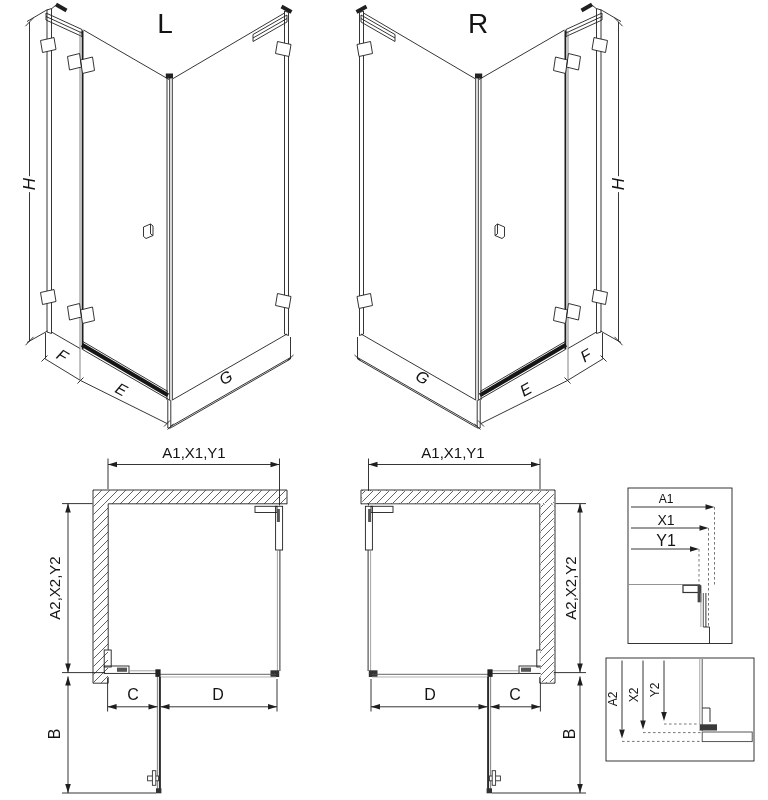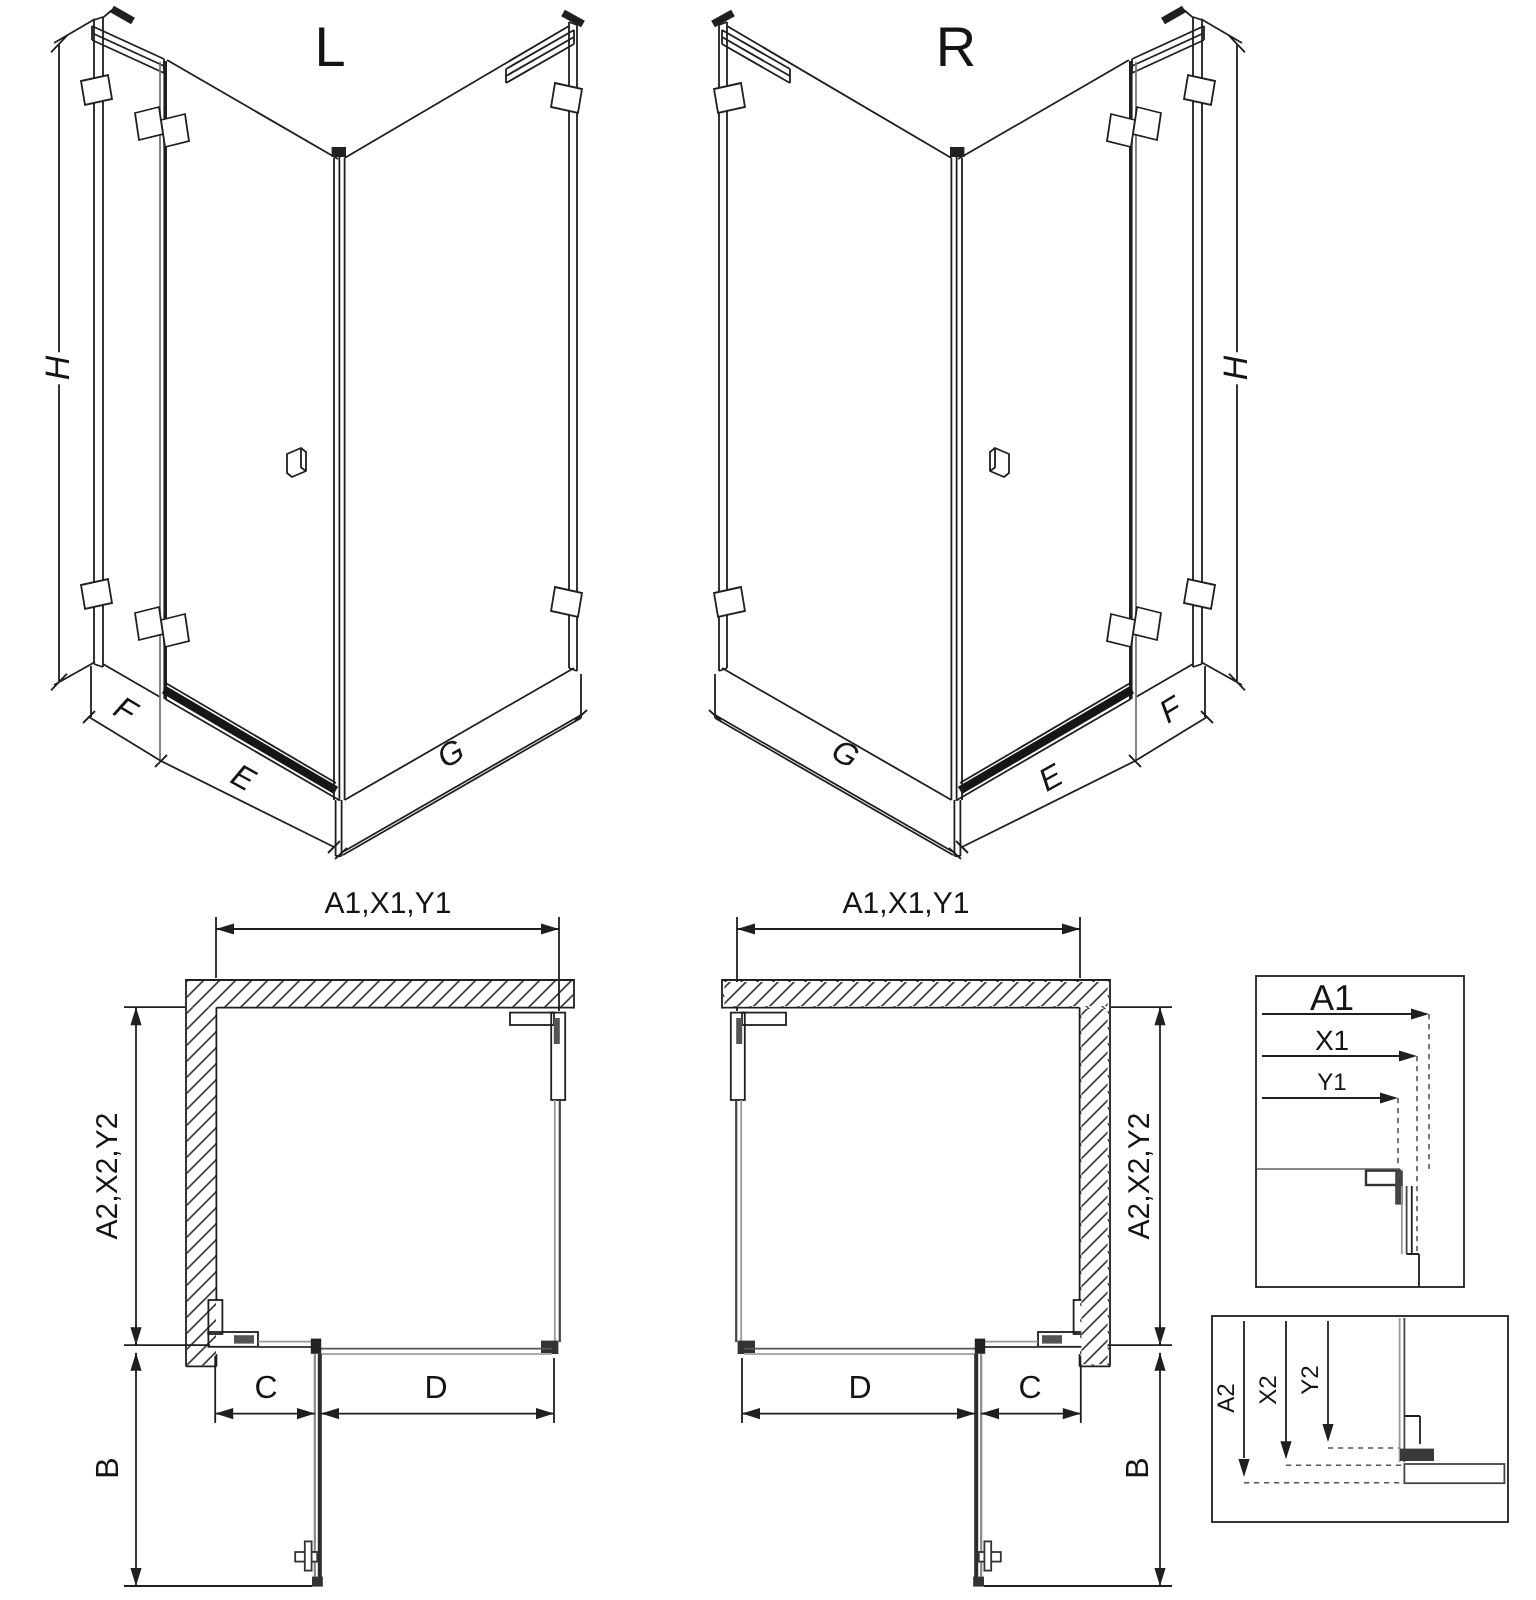--- a/index.html
+++ b/index.html
@@ -172,21 +172,21 @@
 <div class="lbl" style="left:133px;top:695px;font-size:16px;transform:translate(-50%,-50%);">C</div>
 <div class="lbl" style="left:218px;top:695px;font-size:16px;transform:translate(-50%,-50%);">D</div>
 <div class="lbl" style="left:55px;top:734px;font-size:16px;transform:translate(-50%,-50%) rotate(-90deg);">B</div>
 
 <div class="lbl" style="left:453px;top:452px;font-size:15px;transform:translate(-50%,-50%);">A1,X1,Y1</div>
 <div class="lbl" style="left:570px;top:588px;font-size:15px;transform:translate(-50%,-50%) rotate(-90deg);">A2,X2,Y2</div>
 <div class="lbl" style="left:430px;top:695px;font-size:16px;transform:translate(-50%,-50%);">D</div>
 <div class="lbl" style="left:515px;top:695px;font-size:16px;transform:translate(-50%,-50%);">C</div>
 <div class="lbl" style="left:570px;top:734px;font-size:16px;transform:translate(-50%,-50%) rotate(-90deg);">B</div>
 
-<div class="lbl" style="left:666px;top:499px;font-size:18px;transform:translate(-50%,-50%);">A1</div>
+<div class="lbl" style="left:666px;top:499px;font-size:12px;transform:translate(-50%,-50%);">A1</div>
 <div class="lbl" style="left:666px;top:520px;font-size:14px;transform:translate(-50%,-50%);">X1</div>
-<div class="lbl" style="left:666px;top:541px;font-size:12px;transform:translate(-50%,-50%);">Y1</div>
+<div class="lbl" style="left:666px;top:541px;font-size:16px;transform:translate(-50%,-50%);">Y1</div>
 
 <div class="lbl" style="left:613px;top:699px;font-size:12px;transform:translate(-50%,-50%) rotate(-90deg);">A2</div>
 <div class="lbl" style="left:634px;top:695px;font-size:12px;transform:translate(-50%,-50%) rotate(-90deg);">X2</div>
 <div class="lbl" style="left:655px;top:690px;font-size:12px;transform:translate(-50%,-50%) rotate(-90deg);">Y2</div>
 
 </div>
 
 </body></html>

